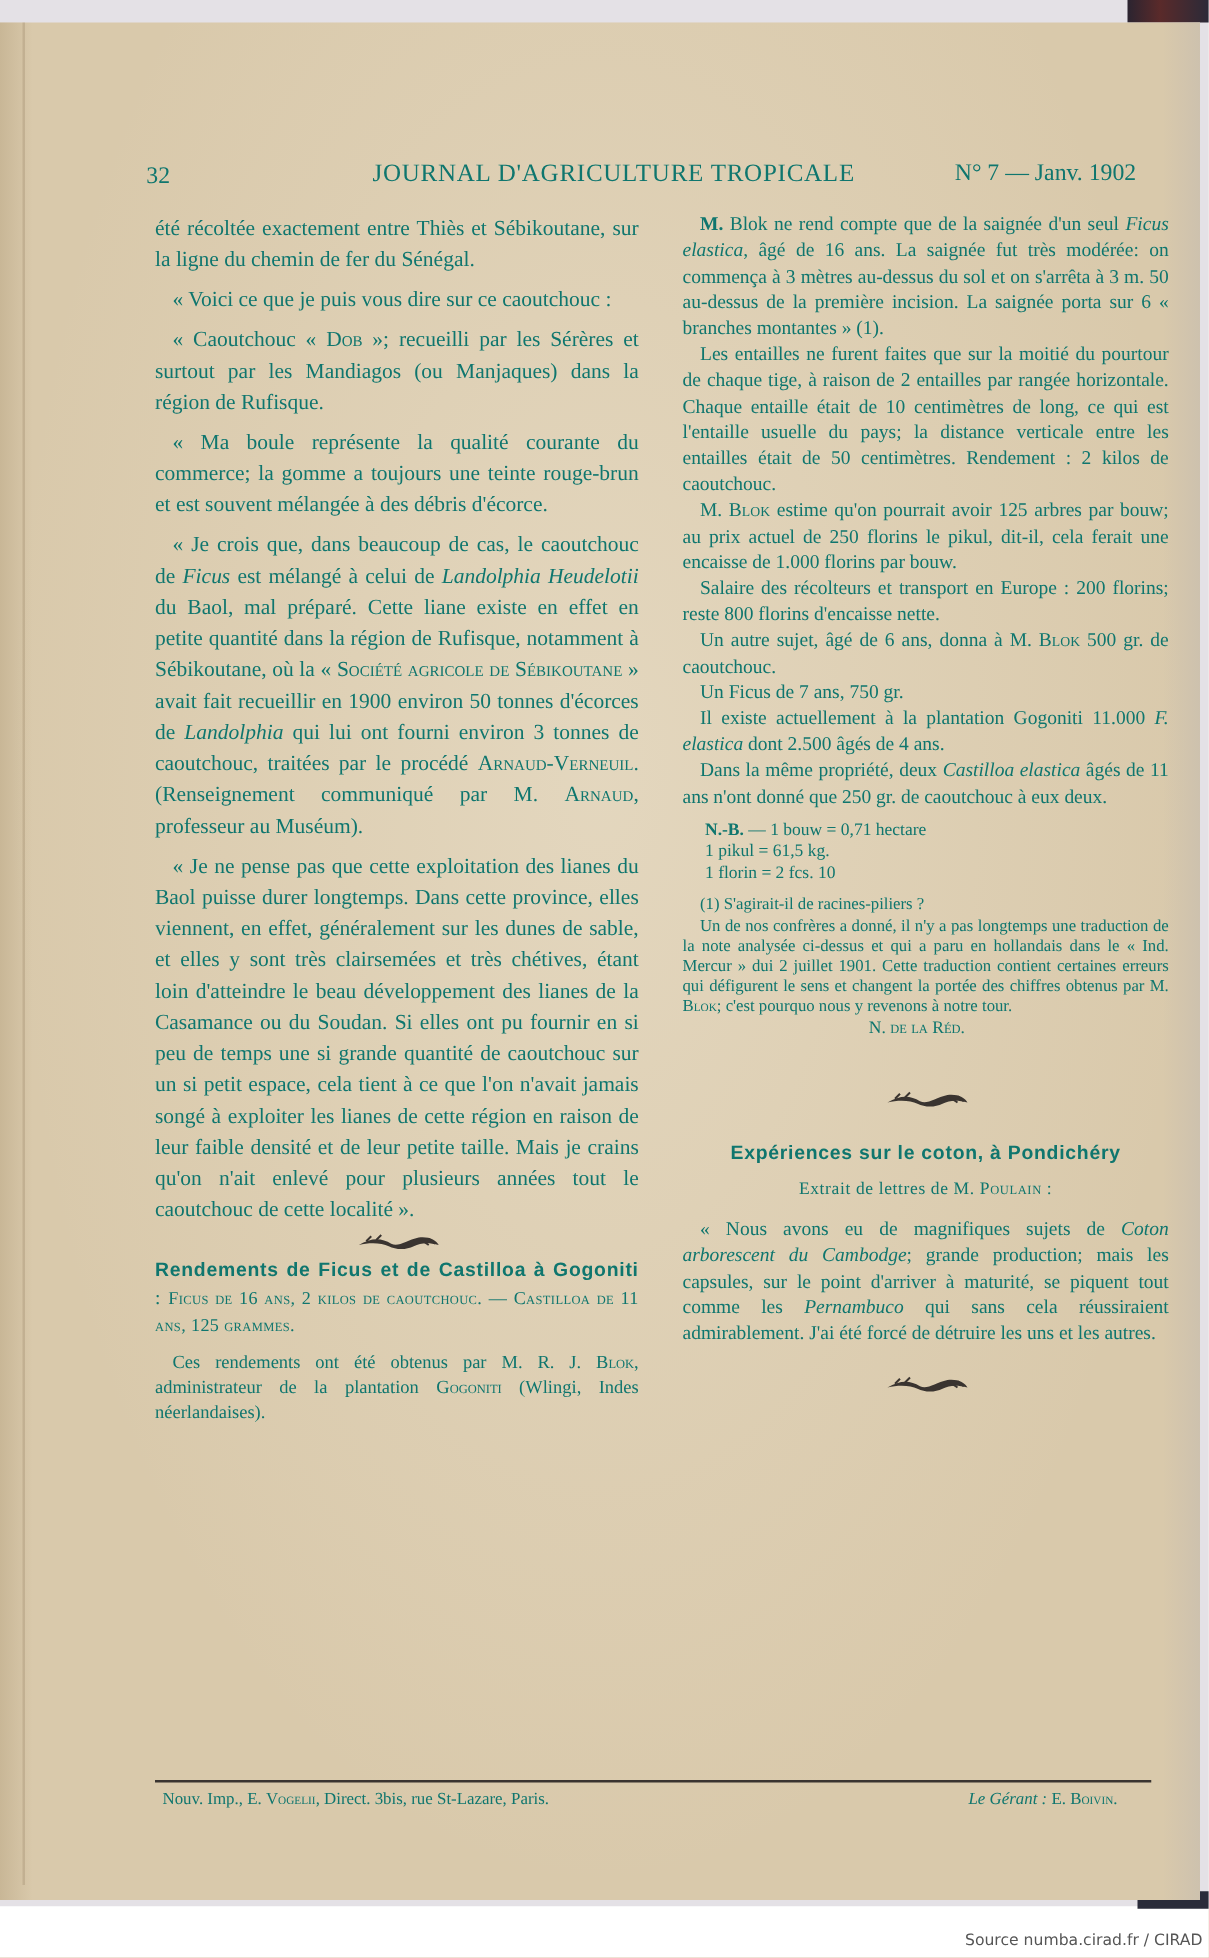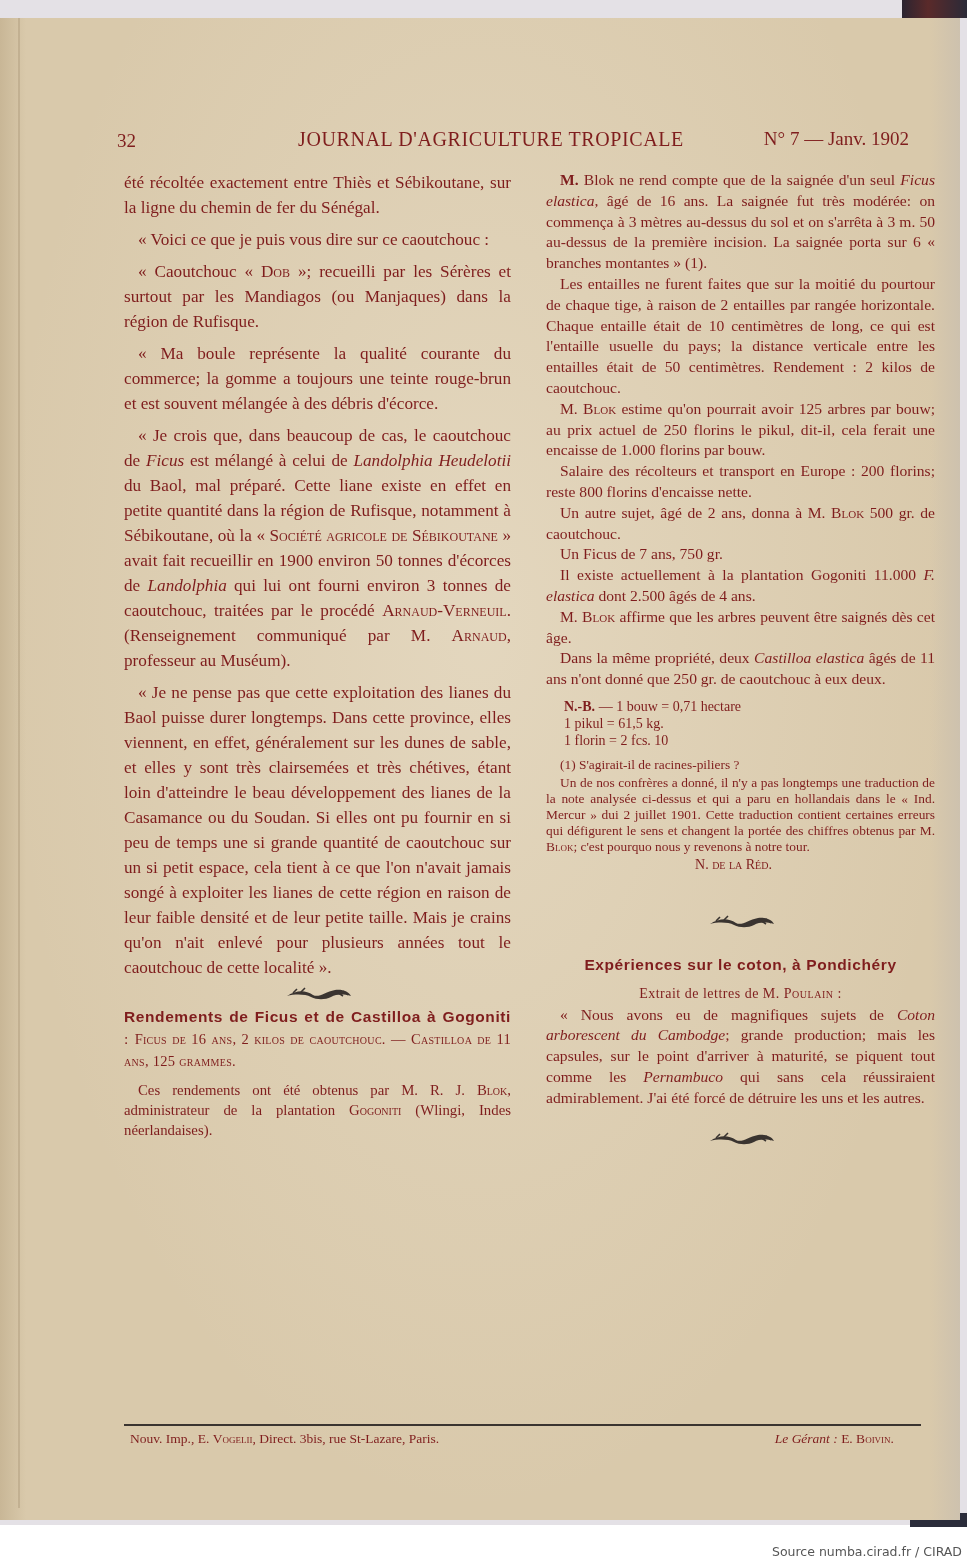--- a/index.html
+++ b/index.html
@@ -28,21 +28,21 @@
         linear-gradient(90deg, rgba(180,160,125,0.45) 0px, rgba(180,160,125,0) 26px);
     }
     .page-edge {
       position: absolute; left: 18px; top: 18px; width: 2px; height: 1490px;
       background: rgba(160,140,110,0.35);
     }
     .page-right-shade {
       position: absolute; left: 930px; top: 18px; width: 30px; height: 1502px;
       background: linear-gradient(90deg, rgba(217,201,171,0), rgba(200,190,175,0.7));
     }
-    .text { color: #7f1d1d; }
+    .text { color: #0f766e; }
     .header {
       position: absolute; left: 117px; top: 128px; width: 800px; height: 28px;
       font-family: "Liberation Serif", serif;
     }
     .page-number { position: absolute; left: 0; top: 2px; font-size: 19px; }
     .running-head {
       position: absolute; left: 181px; top: 0; font-size: 20px; letter-spacing: 0.6px;
       white-space: nowrap;
     }
     .issue { position: absolute; right: 8px; top: 0; font-size: 19px; white-space: nowrap; }
@@ -118,44 +118,43 @@
     <span>Rendements de Ficus et de Castilloa à Gogoniti</span><span style="font-weight:normal;font-family:'Liberation Serif',serif;"> : </span><span class="sc" style="font-weight:normal;font-family:'Liberation Serif',serif;font-size:14.5px;letter-spacing:0.3px;">Ficus de 16 ans, 2 kilos de caoutchouc. — Castilloa de 11 ans, 125 grammes.</span>
   </div>
   <p class="indent" style="margin-top:8px; font-size:14.8px; line-height:20px;"><span>Ces rendements ont été obtenus par M. R. J. </span><span class="sc">Blok</span><span>, administrateur de la plantation </span><span class="sc">Gogoniti</span><span> (Wlingi, Indes néerlandaises).</span></p>
 </div>
 
 <div class="col col-right text">
   <p class="indent"><b>M.</b><span> Blok ne rend compte que de la saignée d'un seul </span><i>Ficus elastica</i><span>, âgé de 16 ans. La saignée fut très modérée: on commença à 3 mètres au-dessus du sol et on s'arrêta à 3 m. 50 au-dessus de la première incision. La saignée porta sur 6 « branches montantes » (1).</span></p>
   <p class="indent"><span>Les entailles ne furent faites que sur la moitié du pourtour de chaque tige, à raison de 2 entailles par rangée horizontale. Chaque entaille était de 10 centimètres de long, ce qui est l'entaille usuelle du pays; la distance verticale entre les entailles était de 50 centimètres. Rendement : 2 kilos de caoutchouc.</span></p>
   <p class="indent"><span>M. </span><span class="sc">Blok</span><span> estime qu'on pourrait avoir 125 arbres par bouw; au prix actuel de 250 florins le pikul, dit-il, cela ferait une encaisse de 1.000 florins par bouw.</span></p>
   <p class="indent"><span>Salaire des récolteurs et transport en Europe : 200 florins; reste 800 florins d'encaisse nette.</span></p>
-  <p class="indent"><span>Un autre sujet, âgé de 2 ans, donna à M. </span><span class="sc">Blok</span><span> 500 gr. de caoutchouc.</span></p>
+  <p class="indent"><span>Un autre sujet, âgé de 6 ans, donna à M. </span><span class="sc">Blok</span><span> 500 gr. de caoutchouc.</span></p>
   <p class="indent"><span>Un Ficus de 7 ans, 750 gr.</span></p>
   <p class="indent"><span>Il existe actuellement à la plantation Gogoniti 11.000 </span><i>F. elastica</i><span> dont 2.500 âgés de 4 ans.</span></p>
-  <p class="indent"><span>M. </span><span class="sc">Blok</span><span> affirme que les arbres peuvent être saignés dès cet âge.</span></p>
   <p class="indent"><span>Dans la même propriété, deux </span><i>Castilloa elastica</i><span> âgés de 11 ans n'ont donné que 250 gr. de caoutchouc à eux deux.</span></p>
 
   <div class="nb" style="padding-left:18px; text-align:left;">
     <div><b>N.-B.</b><span> — 1 bouw = 0,71 hectare</span></div>
     <div>1 pikul = 61,5 kg.</div>
     <div>1 florin = 2 fcs. 10</div>
   </div>
 
   <p class="indent footnote" style="margin-top:8px;">(1) S'agirait-il de racines-piliers ?</p>
   <p class="indent footnote" style="margin-top:2px;"><span>Un de nos confrères a donné, il n'y a pas longtemps une traduction de la note analysée ci-dessus et qui a paru en hollandais dans le « Ind. Mercur » dui 2 juillet 1901. Cette traduction contient certaines erreurs qui défigurent le sens et changent la portée des chiffres obtenus par M. </span><span class="sc">Blok</span><span>; c'est pourquo nous y revenons à notre tour.</span></p>
   <p class="signature sc">N. de la Réd.</p>
 
   <svg class="ornament" style="margin-top:38px;" viewBox="0 0 70 16">
     <path d="M4 10 C14 4, 22 4, 30 9 C36 12, 42 6, 52 4 C60 3, 66 6, 68 10 C60 8, 54 8, 48 11 C42 14, 34 14, 28 11 C22 8, 12 8, 4 10 Z" fill="#3a3430"></path>
     <path d="M10 7 L14 3 M18 6 L22 2 M54 6 L60 10 M60 5 L65 9" stroke="#3a3430" stroke-width="1.6" fill="none"></path>
   </svg>
 
   <div class="section-heading centered" style="margin-top:24px;">Expériences sur le coton, à Pondichéry</div>
   <p class="centered subhead" style="margin-top:8px;"><span>Extrait de lettres de M. </span><span class="sc">Poulain</span><span> :</span></p>
-  <p class="indent" style="margin-top:0;"><span>« Nous avons eu de magnifiques sujets de </span><i>Coton arborescent du Cambodge</i><span>; grande production; mais les capsules, sur le point d'arriver à maturité, se piquent tout comme les </span><i>Pernambuco</i><span> qui sans cela réussiraient admirablement. J'ai été forcé de détruire les uns et les autres.</span></p>
+  <p class="indent" style="margin-top:11px;"><span>« Nous avons eu de magnifiques sujets de </span><i>Coton arborescent du Cambodge</i><span>; grande production; mais les capsules, sur le point d'arriver à maturité, se piquent tout comme les </span><i>Pernambuco</i><span> qui sans cela réussiraient admirablement. J'ai été forcé de détruire les uns et les autres.</span></p>
 
   <svg class="ornament" style="margin-top:22px;" viewBox="0 0 70 16">
     <path d="M4 10 C14 4, 22 4, 30 9 C36 12, 42 6, 52 4 C60 3, 66 6, 68 10 C60 8, 54 8, 48 11 C42 14, 34 14, 28 11 C22 8, 12 8, 4 10 Z" fill="#3a3430"></path>
     <path d="M10 7 L14 3 M18 6 L22 2 M54 6 L60 10 M60 5 L65 9" stroke="#3a3430" stroke-width="1.6" fill="none"></path>
   </svg>
 </div>
 
 <div class="footer-rule"></div>
 <div class="footer text">
   <span class="footer-left"><span>Nouv. Imp., E. </span><span class="sc">Vogelii</span><span>, Direct. 3bis, rue St-Lazare, Paris.</span></span>

